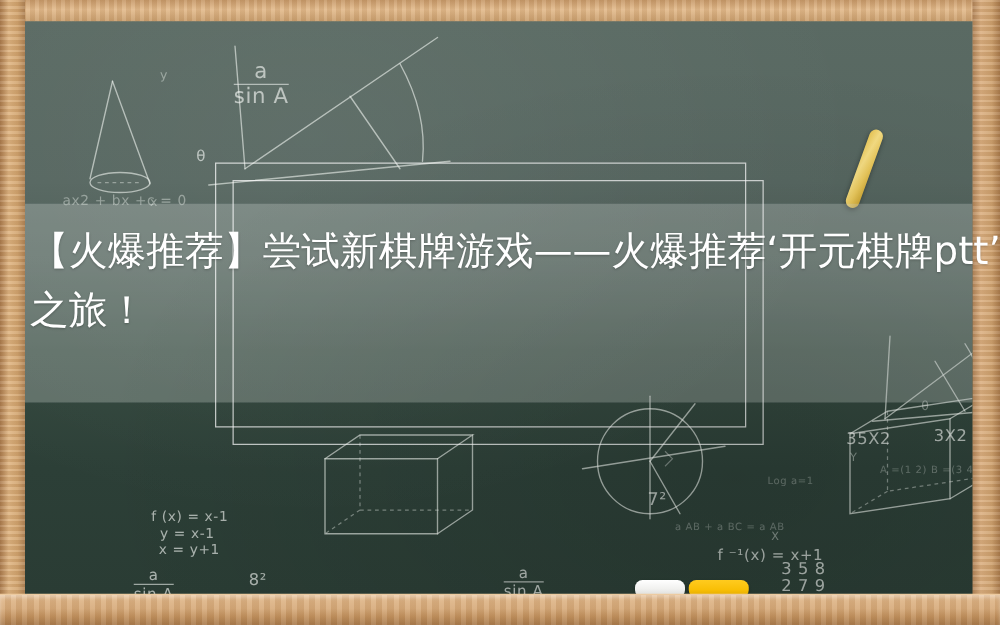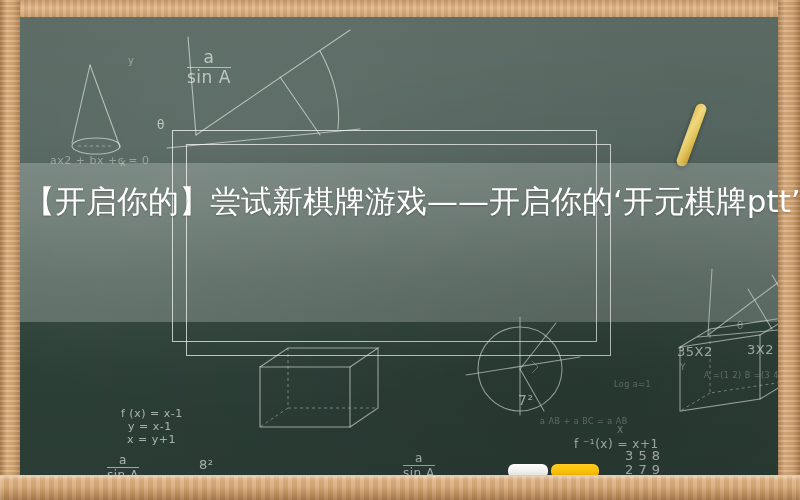--- a/index.html
+++ b/index.html
@@ -315,21 +315,22 @@
 
     <div class="chalk-stick-gold"></div>
 
     <div class="band"></div>
 
     <div class="deco-rect deco-rect-outer"></div>
     <div class="deco-rect deco-rect-inner"></div>
   </div>
 
   <div class="title-wrap">
-    <div class="title-line">【开启你的】尝试新棋牌游戏——开启你的‘开元棋牌ptt’</div>
+    <div class="title-line">【火爆推荐】尝试新棋牌游戏——火爆推荐‘开元棋牌ptt’</div>
+    <div class="title-line">之旅！</div>
   </div>
 
   <div class="tray-chalk tray-chalk-white"></div>
   <div class="tray-chalk tray-chalk-yellow"></div>
 
   <div class="ledge-lip"></div>
   <div class="frame-bottom"></div>
 
 </div>
 

